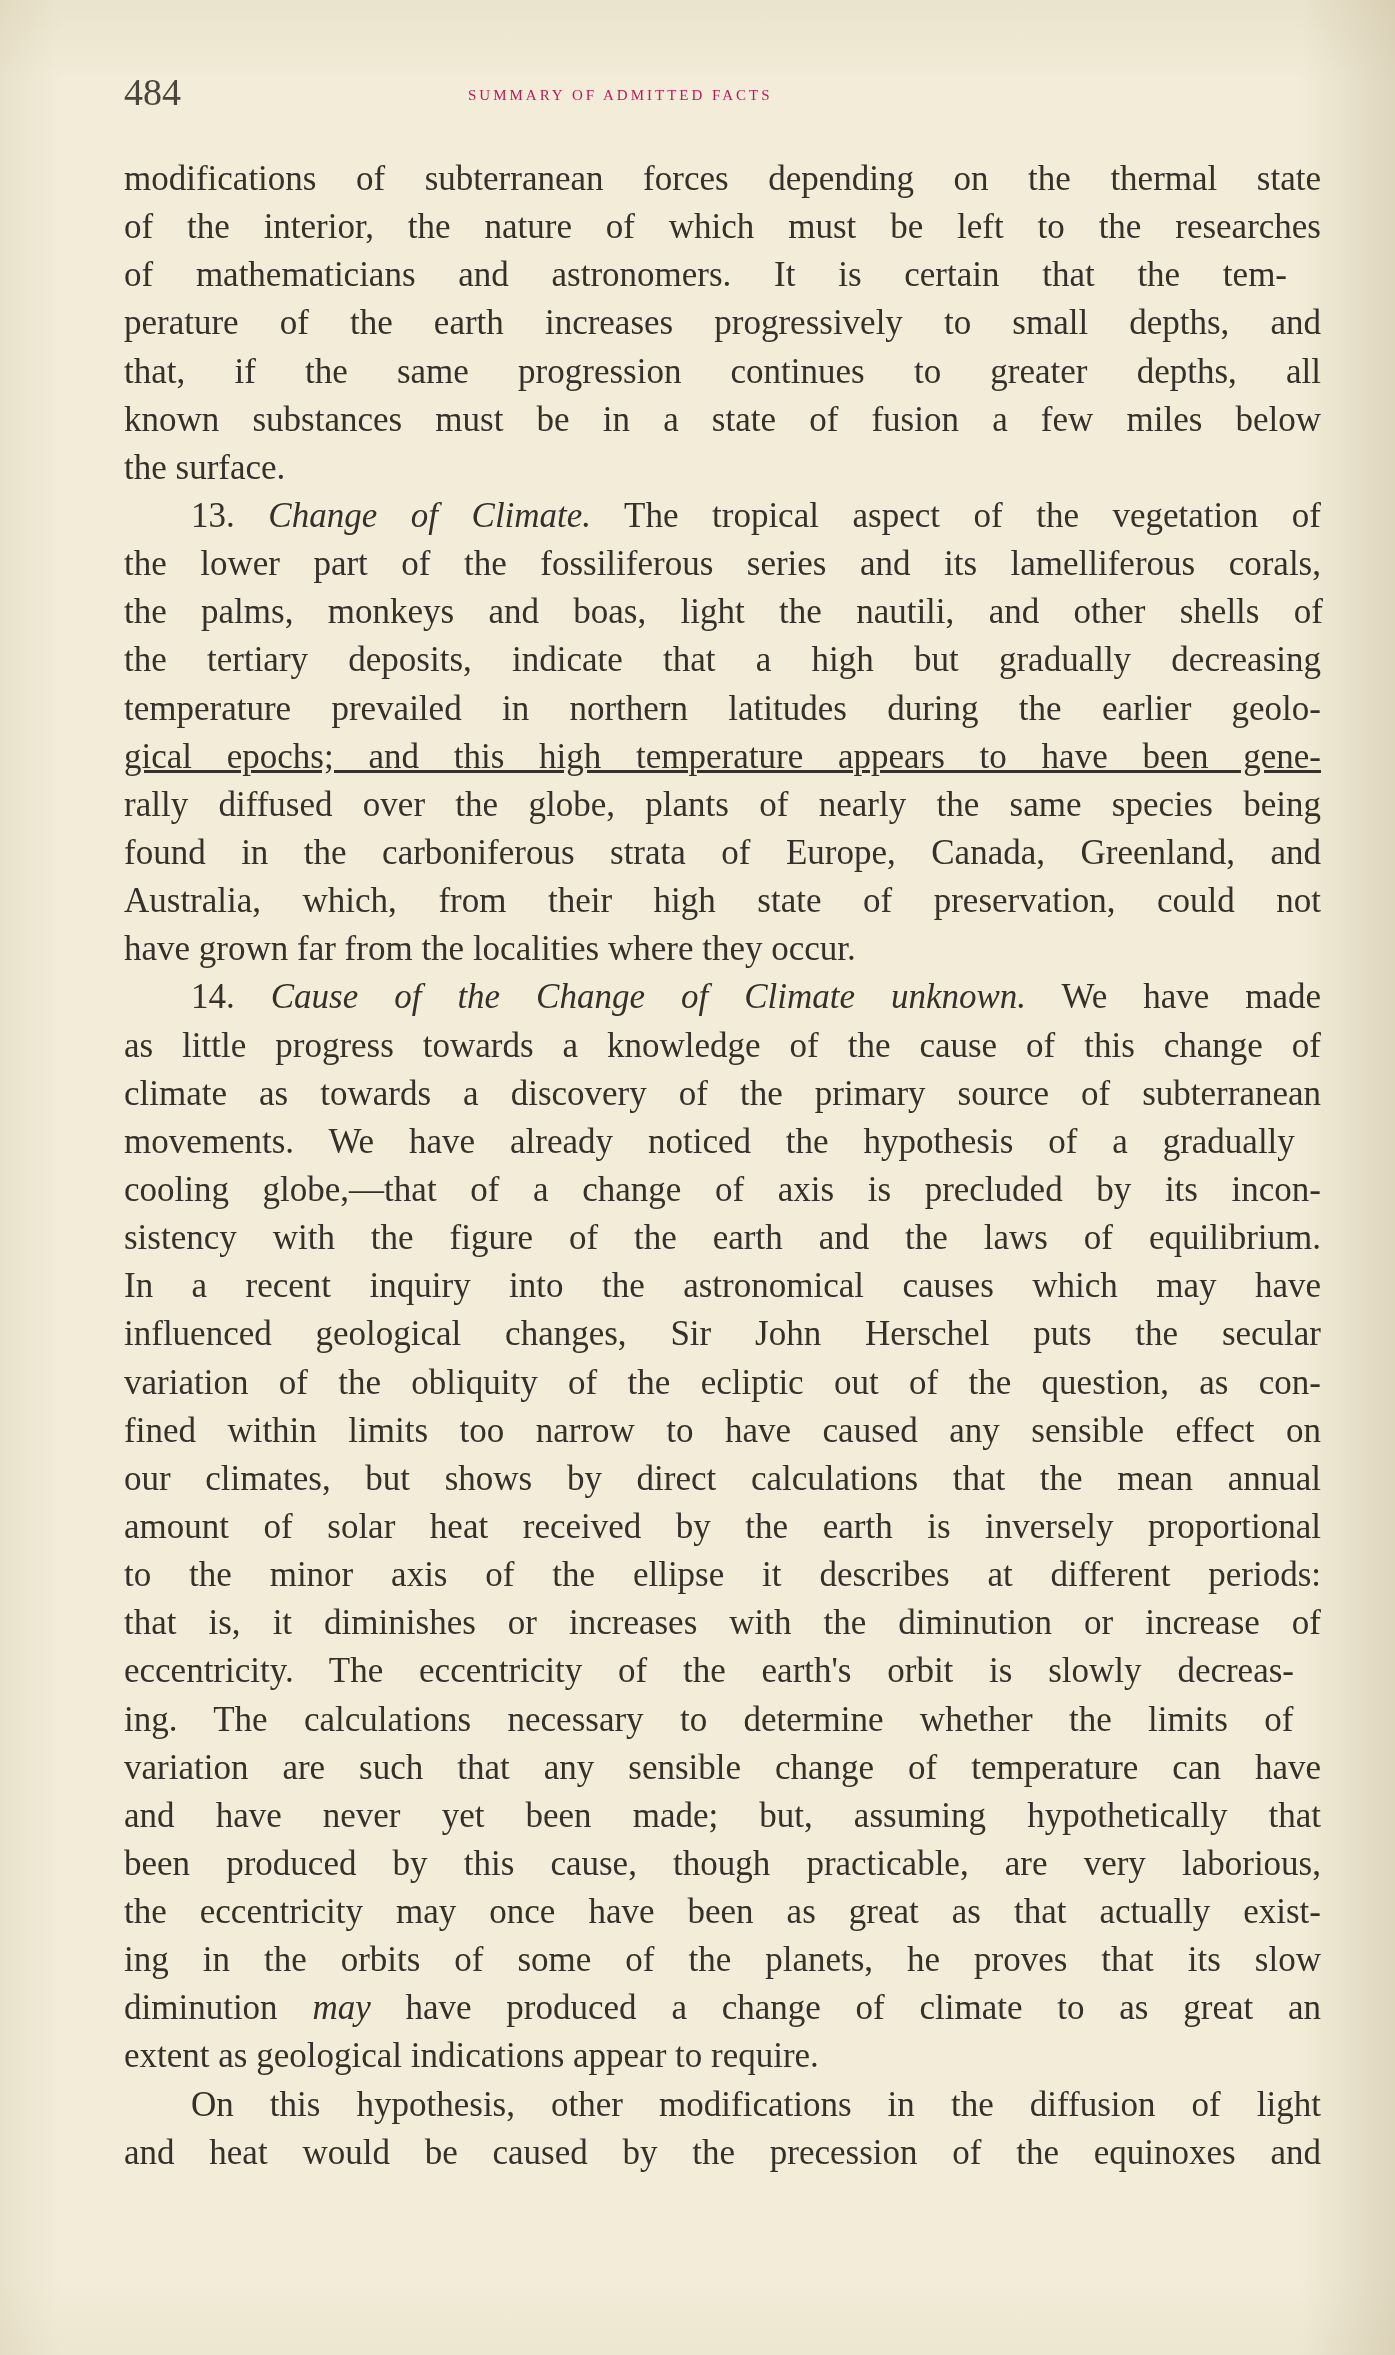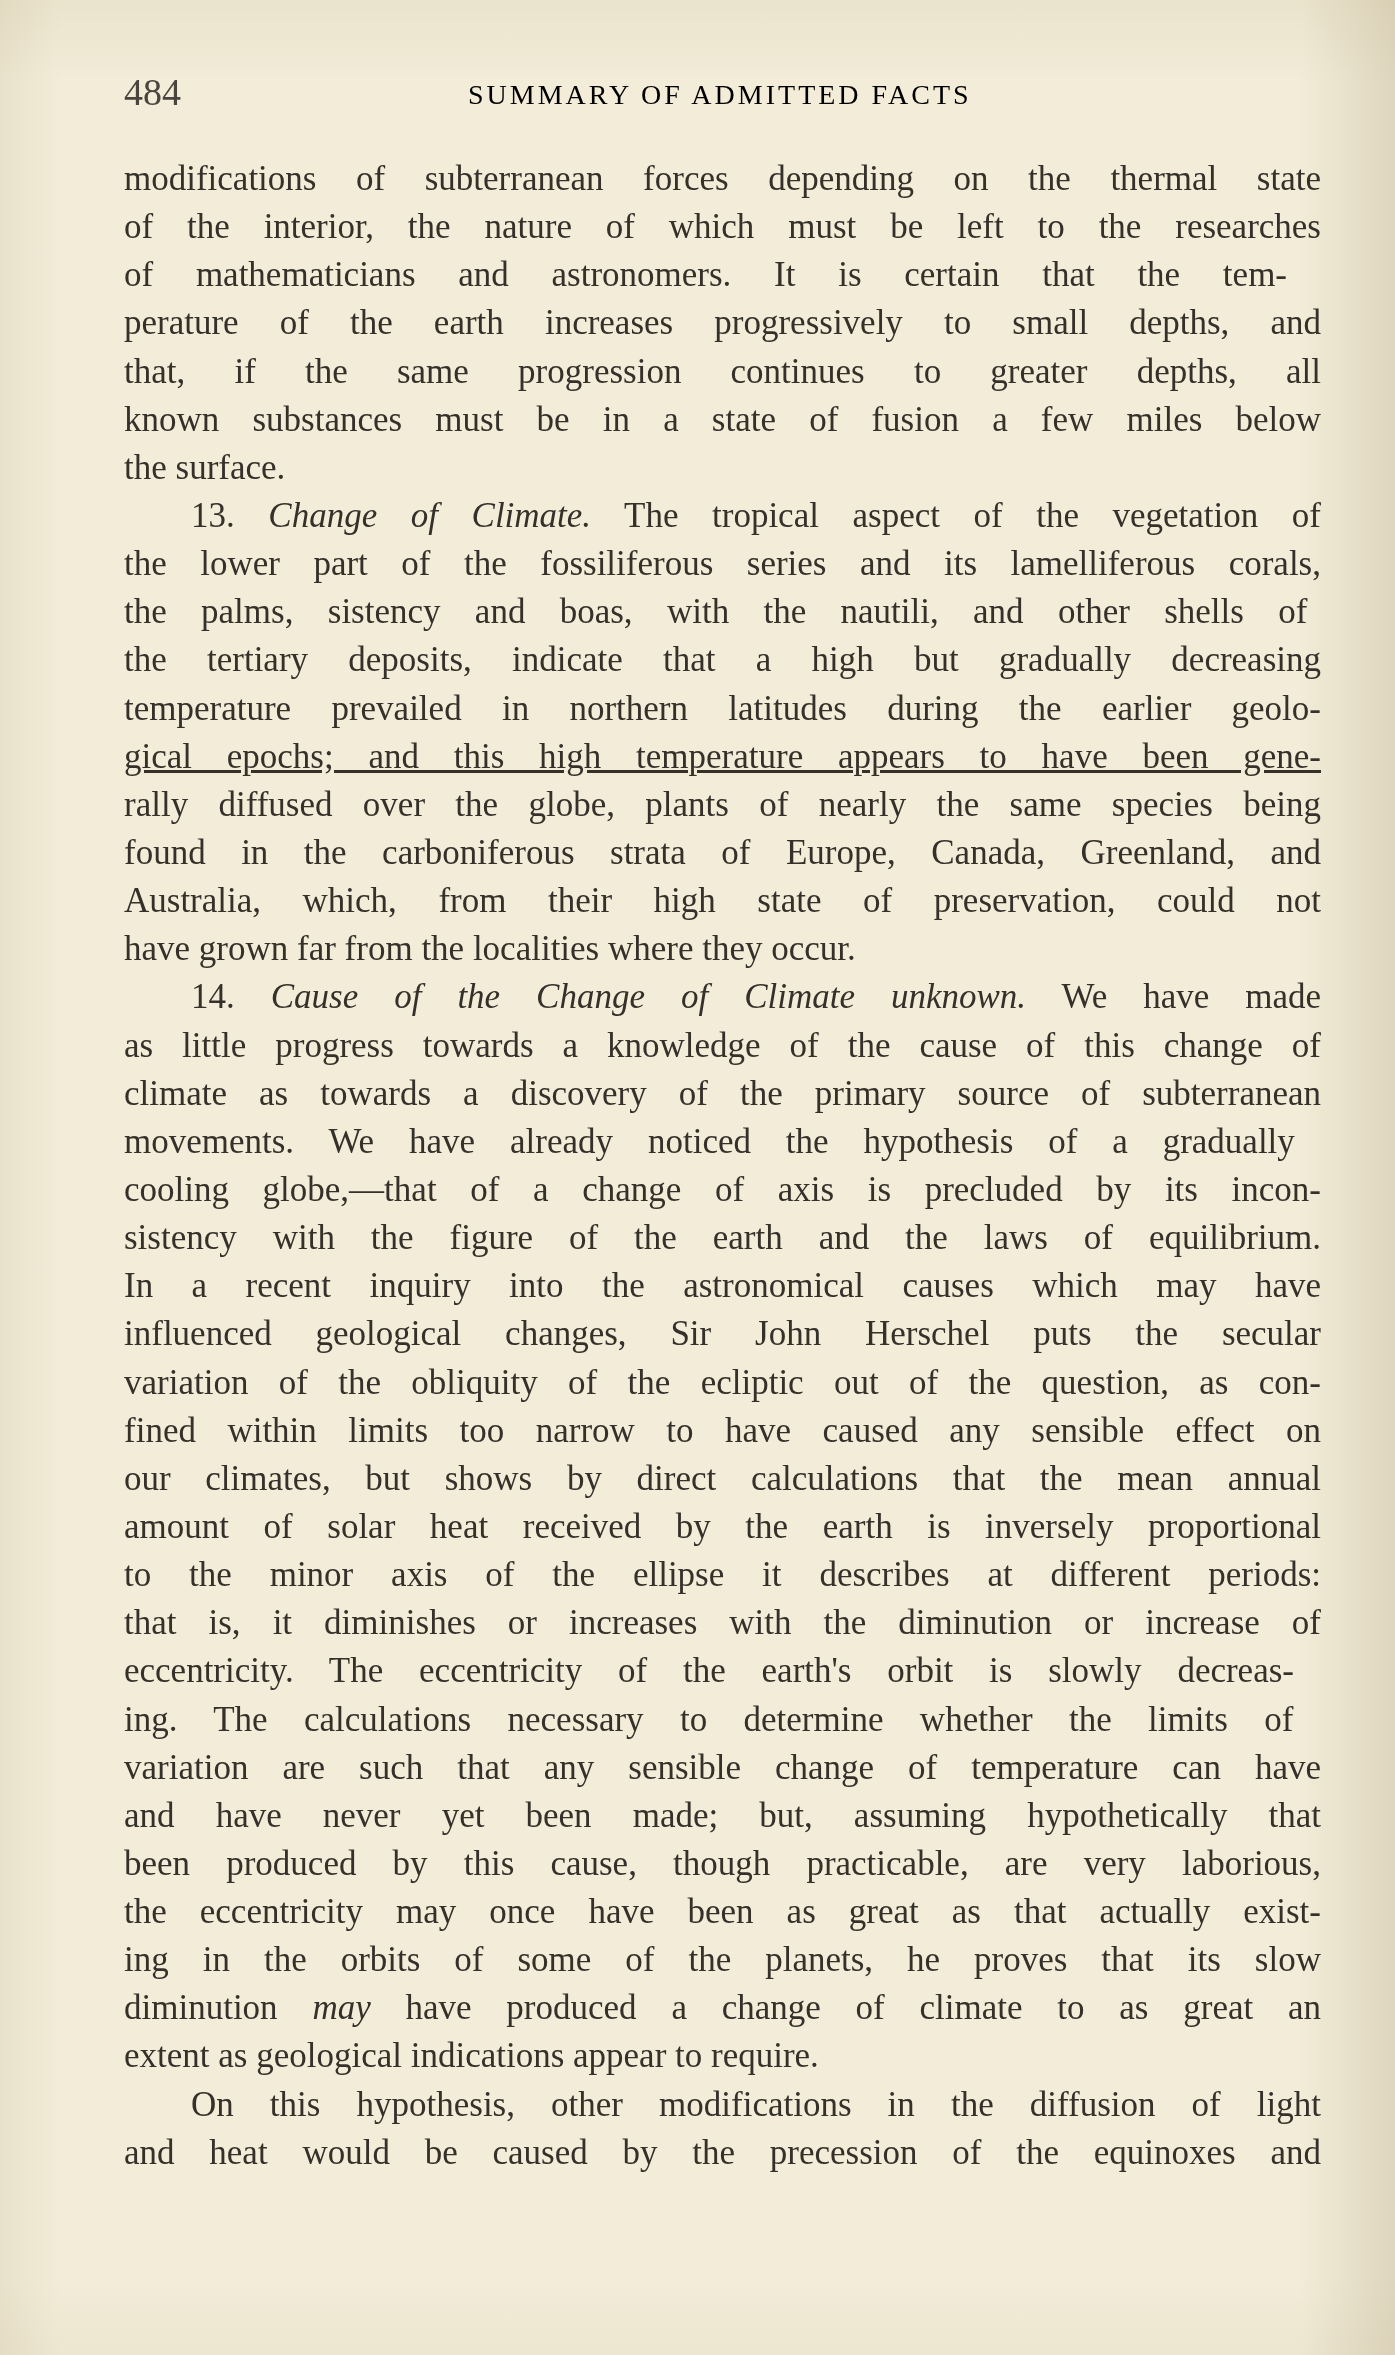--- a/index.html
+++ b/index.html
@@ -35,24 +35,24 @@
     left: 0;
     top: 0;
     font-size: 38px;
     line-height: 40px;
     color: #4a453e;
   }
   .running-title {
     position: absolute;
     left: 344px;
     top: 8px;
-    font-size: 28px;
+    font-size: 15px;
     line-height: 30px;
     letter-spacing: 3px;
-    color: #000000;
+    color: #be185d;
     white-space: nowrap;
   }
   .body-text {
     position: absolute;
     left: 108px;
     top: 155px;
     width: 1197px;
   }
   .line {
     position: relative;
@@ -83,21 +83,21 @@
   <div class="body-text" id="body-text">
       <div class="line"><span class="inner" style="word-spacing: 30.8105px;"><span>modifications of subterranean forces depending on the thermal state</span></span></div>
       <div class="line"><span class="inner" style="word-spacing: 25.1133px;"><span>of the interior, the nature of which must be left to the researches</span></span></div>
       <div class="line"><span class="inner" style="word-spacing: 33.9781px;"><span>of mathematicians and astronomers.  It is certain that the tem-</span></span></div>
       <div class="line"><span class="inner" style="word-spacing: 32.3559px;"><span>perature of the earth increases progressively to small depths, and</span></span></div>
       <div class="line"><span class="inner" style="word-spacing: 40.4479px;"><span>that, if the same progression continues to greater depths, all</span></span></div>
       <div class="line"><span class="inner" style="word-spacing: 24.418px;"><span>known substances must be in a state of fusion a few miles below</span></span></div>
       <div class="line"><span class="inner"><span>the surface.</span></span></div>
       <div class="line indent"><span class="inner" style="word-spacing: 24.8078px;"><span class="num">13.</span> <span class="it">Change of Climate.</span> <span>The tropical aspect of the vegetation of</span></span></div>
       <div class="line"><span class="inner" style="word-spacing: 24.7406px;"><span>the lower part of the fossiliferous series and its lamelliferous corals,</span></span></div>
-      <div class="line"><span class="inner" style="word-spacing: 25.5739px;"><span>the palms, sistency and boas, with the nautili, and other shells of</span></span></div>
+      <div class="line"><span class="inner" style="word-spacing: 25.5739px;"><span>the palms, monkeys and boas, light the nautili, and other shells of</span></span></div>
       <div class="line"><span class="inner" style="word-spacing: 31.4896px;"><span>the tertiary deposits, indicate that a high but gradually decreasing</span></span></div>
       <div class="line"><span class="inner" style="word-spacing: 31.5469px;"><span>temperature prevailed in northern latitudes during the earlier geolo-</span></span></div>
       <div class="line"><span class="inner" style="word-spacing: 26.0141px; text-decoration: underline;"><span>gical epochs; and this high temperature appears to have been gene-</span></span></div>
       <div class="line"><span class="inner" style="word-spacing: 21.5795px;"><span>rally diffused over the globe, plants of nearly the same species being</span></span></div>
       <div class="line"><span class="inner" style="word-spacing: 26.7413px;"><span>found in the carboniferous strata of Europe, Canada, Greenland, and</span></span></div>
       <div class="line"><span class="inner" style="word-spacing: 32.7778px; text-align: center;"><span>Australia, which, from their high state of preservation, could not</span></span></div>
       <div class="line"><span class="inner"><span>have grown far from the localities where they occur.</span></span></div>
       <div class="line indent"><span class="inner" style="word-spacing: 27.2188px;"><span class="num">14.</span> <span class="it">Cause of the Change of Climate unknown.</span> <span>We have made</span></span></div>
       <div class="line"><span class="inner" style="word-spacing: 20.2135px;"><span>as little progress towards a knowledge of the cause of this change of</span></span></div>
       <div class="line"><span class="inner" style="word-spacing: 23.2922px;"><span>climate as towards a discovery of the primary source of subterranean</span></span></div>

